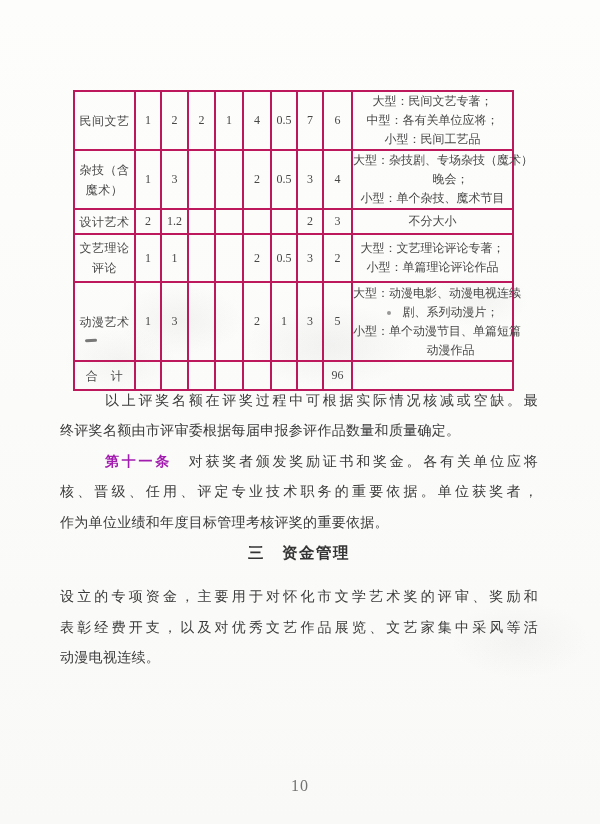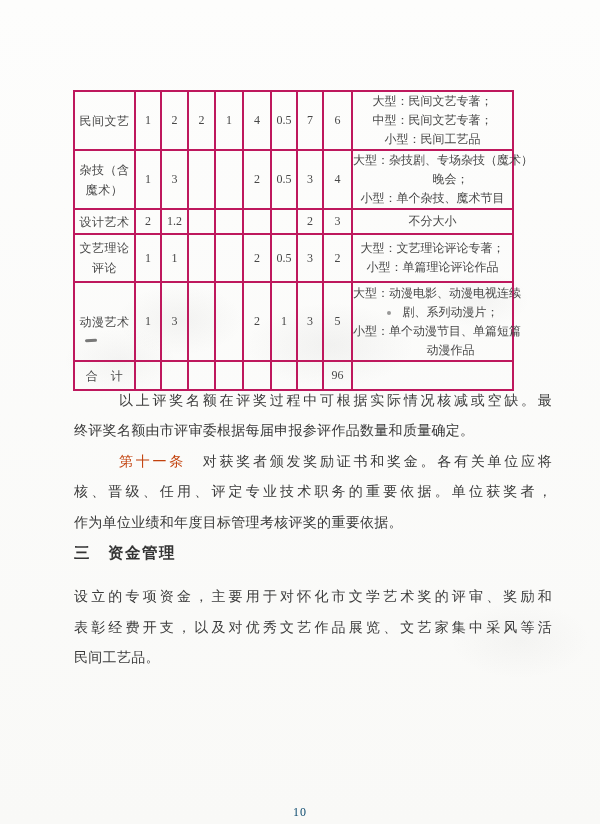--- a/index.html
+++ b/index.html
@@ -40,36 +40,36 @@
   tr:nth-child(5) td{height:77px}
   tr:nth-child(6) td{height:27px}
   td.cat{font-size:12.5px;line-height:20px;letter-spacing:.5px;color:#424242;}
   td.desc{
     text-align:left;padding-left:5px;
     font-size:10.5px;line-height:19px;color:#4a4a4a;
   }
   .desc-line{white-space:nowrap;height:19px;}
   
   .body-text{
-    position:absolute;left:74px;top:386px;width:478px;
+    position:absolute;left:60px;top:386px;width:478px;
     font-size:14px;line-height:30.4px;letter-spacing:.3px;color:#3b3b3b;
   }
   .para{margin:0;}
   .pline{text-align:justify;text-align-last:justify;}
   .pline.first{text-indent:45px;}
   .pline.last{text-align:center;text-align-last:left;}
-  .pline b{font-weight:normal;color:#c2410c;}
+  .pline b{font-weight:bold;color:#a21caf;}
   .section-heading{
-    text-align:left;font-weight:bold;font-size:15.5px;
+    text-align:center;font-weight:bold;font-size:15.5px;
     letter-spacing:1.5px;color:#343434;margin:0 0 14px 0;
   }
   
   .page-number{
     position:absolute;top:777px;left:0;right:0;text-align:center;
-    font-size:12px;letter-spacing:1px;color:#0c4a6e;margin-top:28px;
+    font-size:16px;letter-spacing:1px;color:#737373;
   }
   
   .artifact-dash{
     position:absolute;left:85px;top:339px;width:12px;height:3px;
     background:#4c4c4c;opacity:.75;border-radius:2px;transform:rotate(-2deg);
   }
   .artifact-dot{
     position:absolute;left:387px;top:311px;width:4px;height:4px;
     background:#555;opacity:.6;border-radius:50%;
   }
@@ -100,21 +100,21 @@
         <td class="num">1</td>
         <td class="num">2</td>
         <td class="num">2</td>
         <td class="num">1</td>
         <td class="num">4</td>
         <td class="num">0.5</td>
         <td class="num">7</td>
         <td class="num">6</td>
         <td class="desc">
           <div class="desc-line">大型：民间文艺专著；</div>
-          <div class="desc-line">中型：民间文艺专著；</div>
+          <div class="desc-line">中型：各有关单位应将；</div>
           <div class="desc-line">小型：民间工艺品</div>
         </td>
       </tr>
       <tr>
         <td class="cat">
           <div>杂技（含</div>
           <div>魔术）</div>
         </td>
         <td class="num">1</td>
         <td class="num">3</td>
@@ -210,17 +210,17 @@
     </div>
     <div class="para">
       <div class="pline first"><b>第十一条</b>　对获奖者颁发奖励证书和奖金。各有关单位应将</div>
       <div class="pline">核、晋级、任用、评定专业技术职务的重要依据。单位获奖者，</div>
       <div class="pline last">作为单位业绩和年度目标管理考核评奖的重要依据。</div>
     </div>
     <div class="section-heading">三　资金管理</div>
     <div class="para">
       <div class="pline">设立的专项资金，主要用于对怀化市文学艺术奖的评审、奖励和</div>
       <div class="pline">表彰经费开支，以及对优秀文艺作品展览、文艺家集中采风等活</div>
-      <div class="pline last">民间工艺品。</div>
+      <div class="pline last">动漫电视连续。</div>
     </div>
   </div>
 
 <div class="page-number">10</div>
 
 </body></html>

